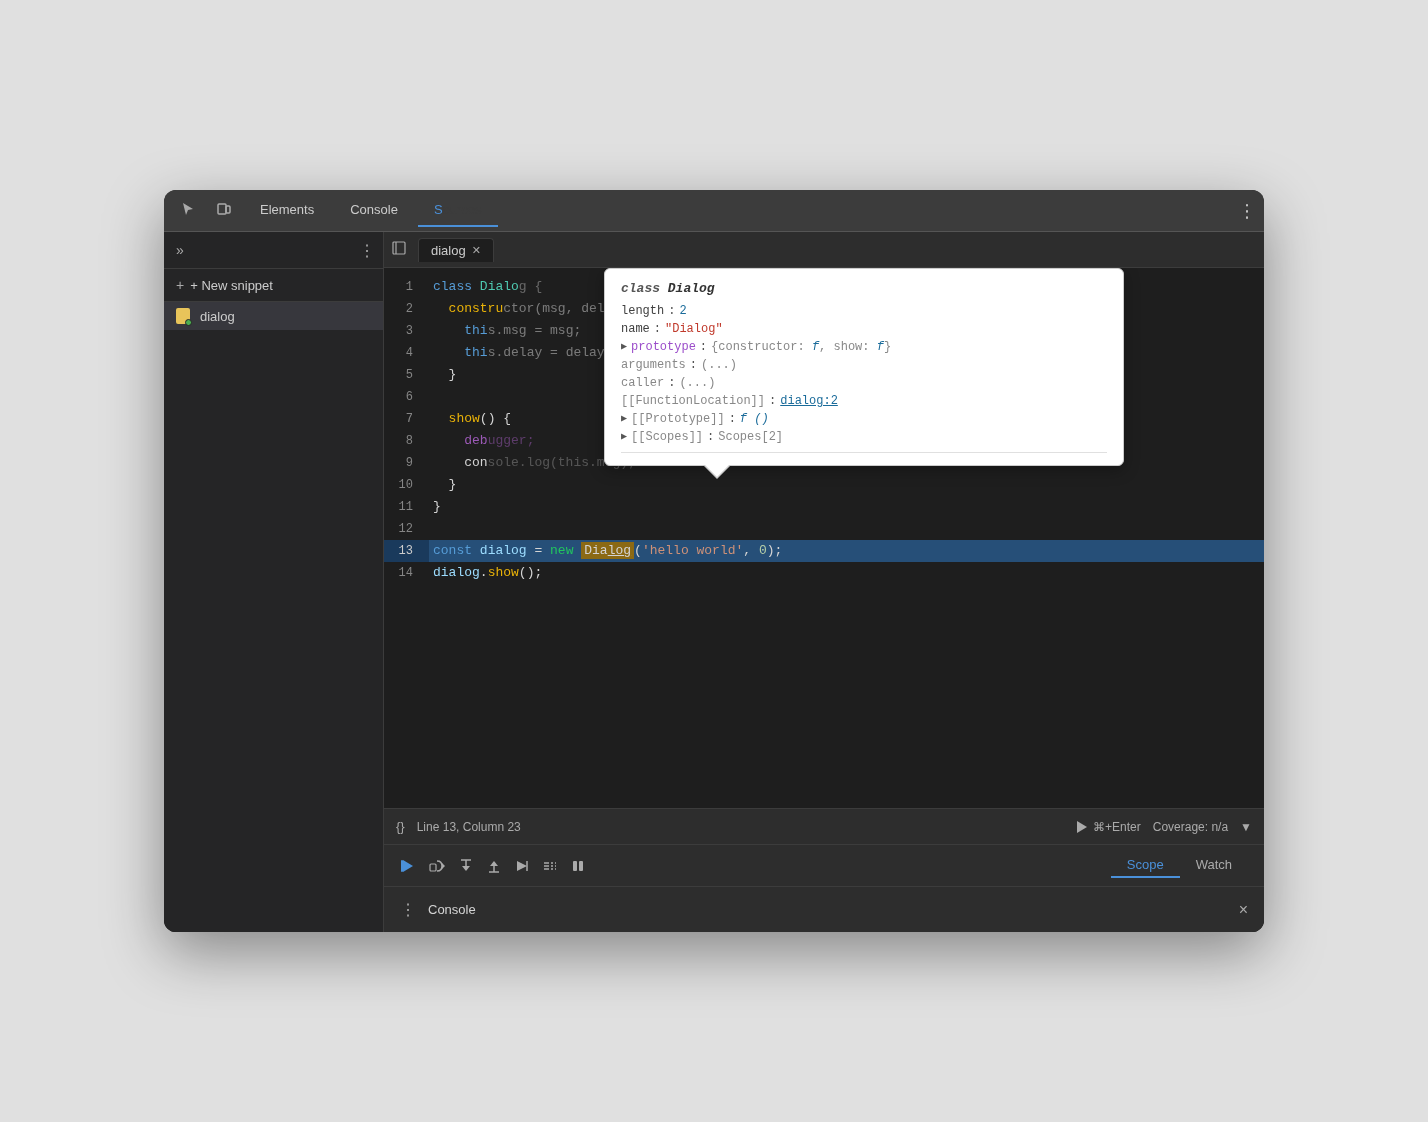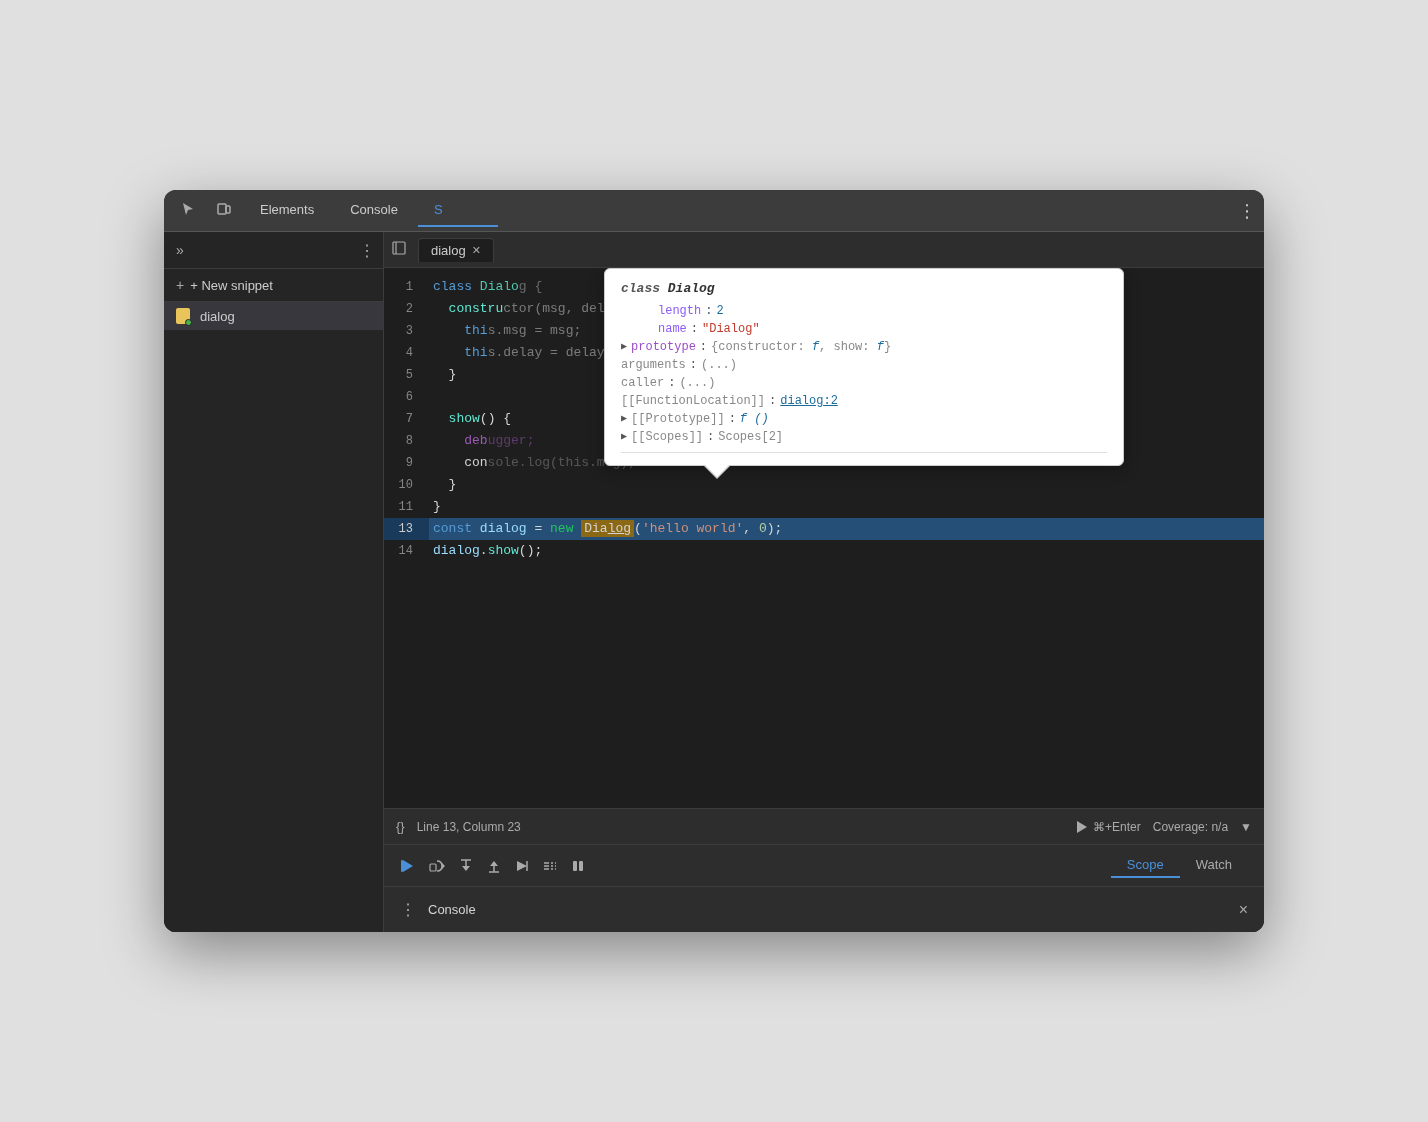--- a/index.html
+++ b/index.html
@@ -227,21 +227,21 @@
       user-select: none;
       font-size: 12px;
     }
     .line-content {
       flex: 1;
       padding-left: 4px;
       white-space: pre;
     }
     .kw-blue { color: #569cd6; }
     .kw-purple { color: #9b59b6; }
-    .kw-yellow { color: #5eead4; }
+    .kw-yellow { color: #eab308; }
     .kw-orange { color: #ce9178; }
     .kw-green { color: #4ec9b0; }
     .kw-lightblue { color: #9cdcfe; }
     .status-bar {
       height: 36px;
       background: #2d2d2d;
       border-top: 1px solid #3c3c3c;
       display: flex;
       align-items: center;
       padding: 0 12px;
@@ -353,21 +353,21 @@
       color: #555;
       margin-bottom: 8px;
       font-size: 13px;
     }
     .tooltip-row {
       display: flex;
       align-items: flex-start;
       margin-bottom: 4px;
       gap: 4px;
     }
-    .tooltip-key { color: #8b5cf6; margin-left: 37px; }
+    .tooltip-key { color: #404040; }
     .tooltip-colon { color: #555; }
     .tooltip-num { color: #1a6b9a; }
     .tooltip-str { color: #c0392b; }
     .tooltip-expandable { color: #9b4dca; cursor: pointer; }
     .tooltip-triangle { color: #555; cursor: pointer; font-size: 10px; }
     .tooltip-link { color: #1a6b9a; text-decoration: underline; cursor: pointer; }
     .tooltip-gray { color: #888; }
     .tooltip-func { color: #1a6b9a; font-style: italic; }
     .tooltip-divider {
       height: 1px;
@@ -551,20 +551,24 @@
             <span class="line-content">    con<span style="opacity:0.3">sole.log(this.msg);</span></span>
           </div>
           <div class="code-line">
             <span class="line-number">10</span>
             <span class="line-content">  }</span>
           </div>
           <div class="code-line">
             <span class="line-number">11</span>
             <span class="line-content">}</span>
           </div>
+          <div class="code-line">
+            <span class="line-number">12</span>
+            <span class="line-content"></span>
+          </div>
           <div class="code-line highlighted">
             <span class="line-number" style="background:#1a3a5c; color:#ccc;">13</span>
             <span class="line-content highlighted-line-content"><span class="kw-blue">const</span> <span class="kw-lightblue">dialog</span> = <span class="new-kw">new</span> <span style="background:#8b6914; color:#d4d4d4; padding: 0 2px; border: 1px solid #8b6914;">Dia<span style="text-decoration: underline;">log</span></span>(<span class="kw-orange">'hello world'</span>, <span style="color:#b5cea8;">0</span>);</span>
           </div>
           <div class="code-line">
             <span class="line-number">14</span>
             <span class="line-content"><span class="kw-lightblue">dialog</span>.<span class="kw-yellow">show</span>();</span>
           </div>
         </div>
       </div>

